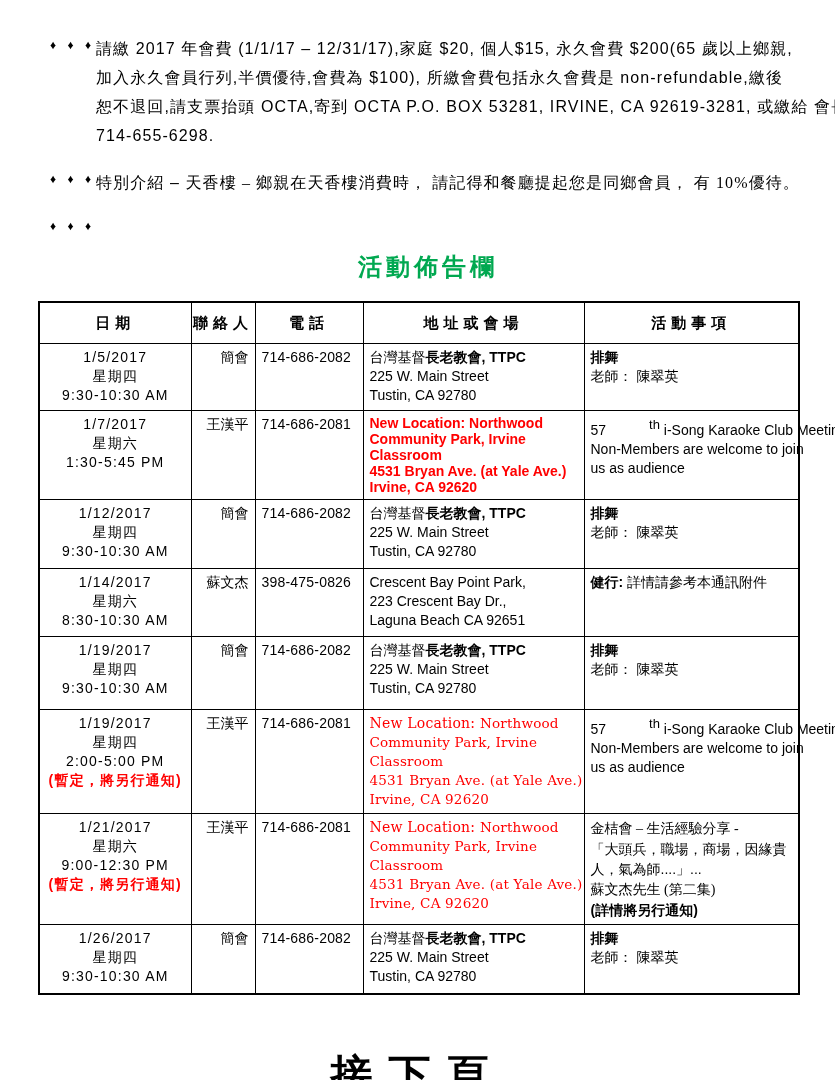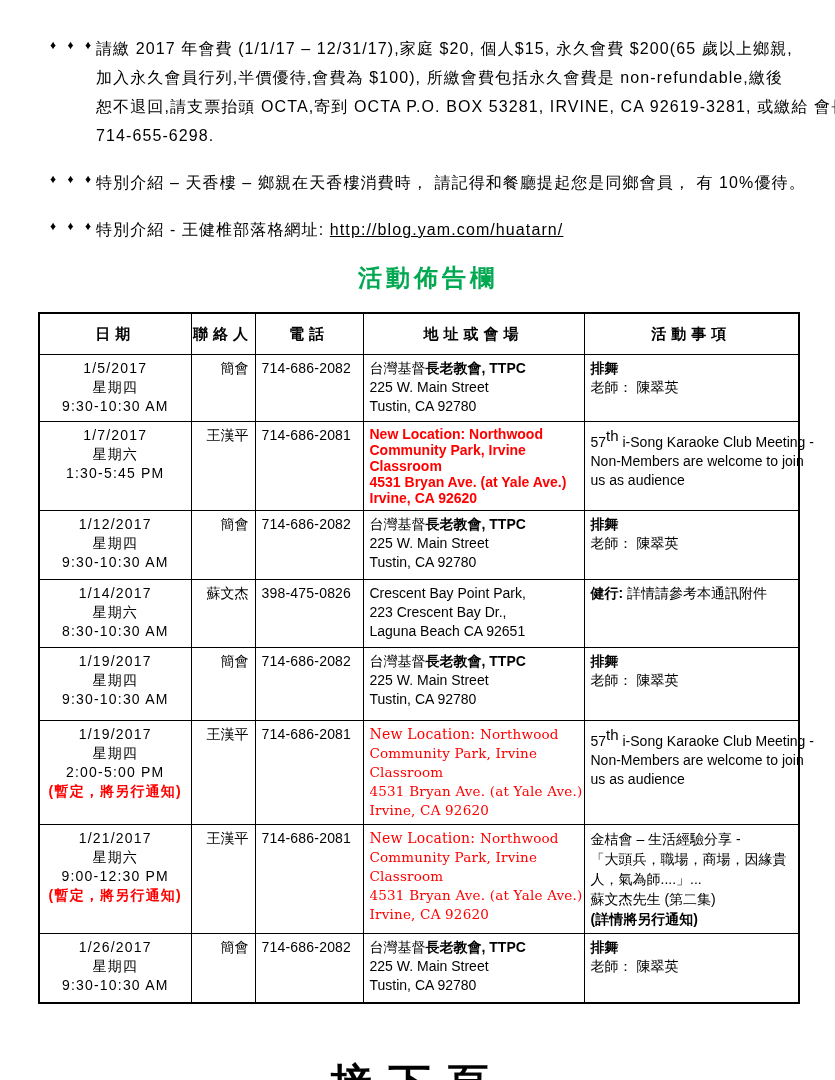--- a/index.html
+++ b/index.html
@@ -39,24 +39,24 @@
   tbody tr:nth-child(4) td{height:59px}
   tbody tr:nth-child(5) td{height:64px}
   tbody tr:nth-child(6) td{height:94px}
   tbody tr:nth-child(7) td{height:100px}
   tbody tr:nth-child(8) td{height:60px}
   tbody tr:nth-child(2) .c3 .ln{line-height:16px;}
   tbody tr:nth-child(7) .c4 .ln{line-height:20px;}
   
   .b{font-weight:bold;}
   .r{color:var(--red,#FF0000);text-align:center;}
-  .ming{font-family:Liberation Sans, sans-serif;}
+  .ming{font-family:Liberation Serif, serif;}
   .kai{font-family:"DejaVu Serif",serif;font-size:13.5px;letter-spacing:.2px;}
   .big{font-size:14px;}
-  .sup{vertical-align:super;font-size:15px;}
+  .sup{vertical-align:super;font-size:13px;margin-left:43px;}
   .u{text-decoration:underline;}
   
   .footer{
     margin-top:52px;text-align:center;font-family:"Liberation Serif",serif;
     font-size:42px;font-weight:bold;letter-spacing:16px;color:#000;
   }
 </style>
 </head>
 <body>
 
@@ -73,23 +73,20 @@
         </div>
       </div>
       <div class="bullet-item">
         <span class="marker">♦ ♦ ♦</span>
         <div class="content">
           <div class="ln"><span>特別介紹 – </span><span class="ming">天香樓 – 鄉親在天香樓消費時， 請記得和餐廳提起您是同鄉會員， 有 10%優待。</span></div>
         </div>
       </div>
       <div class="bullet-item">
         <span class="marker">♦ ♦ ♦</span>
-        <div class="content">
-          <div class="ln"><span>特別介紹 - 王健椎部落格網址: </span><span class="u">http://blog.yam.com/huatarn/</span></div>
-        </div>
       </div>
     </div>
 
   <div class="green-title">活動佈告欄</div>
 
   <table class="act">
     <colgroup>
       <col style="width:152px">
         <col style="width:64px">
         <col style="width:108px">

